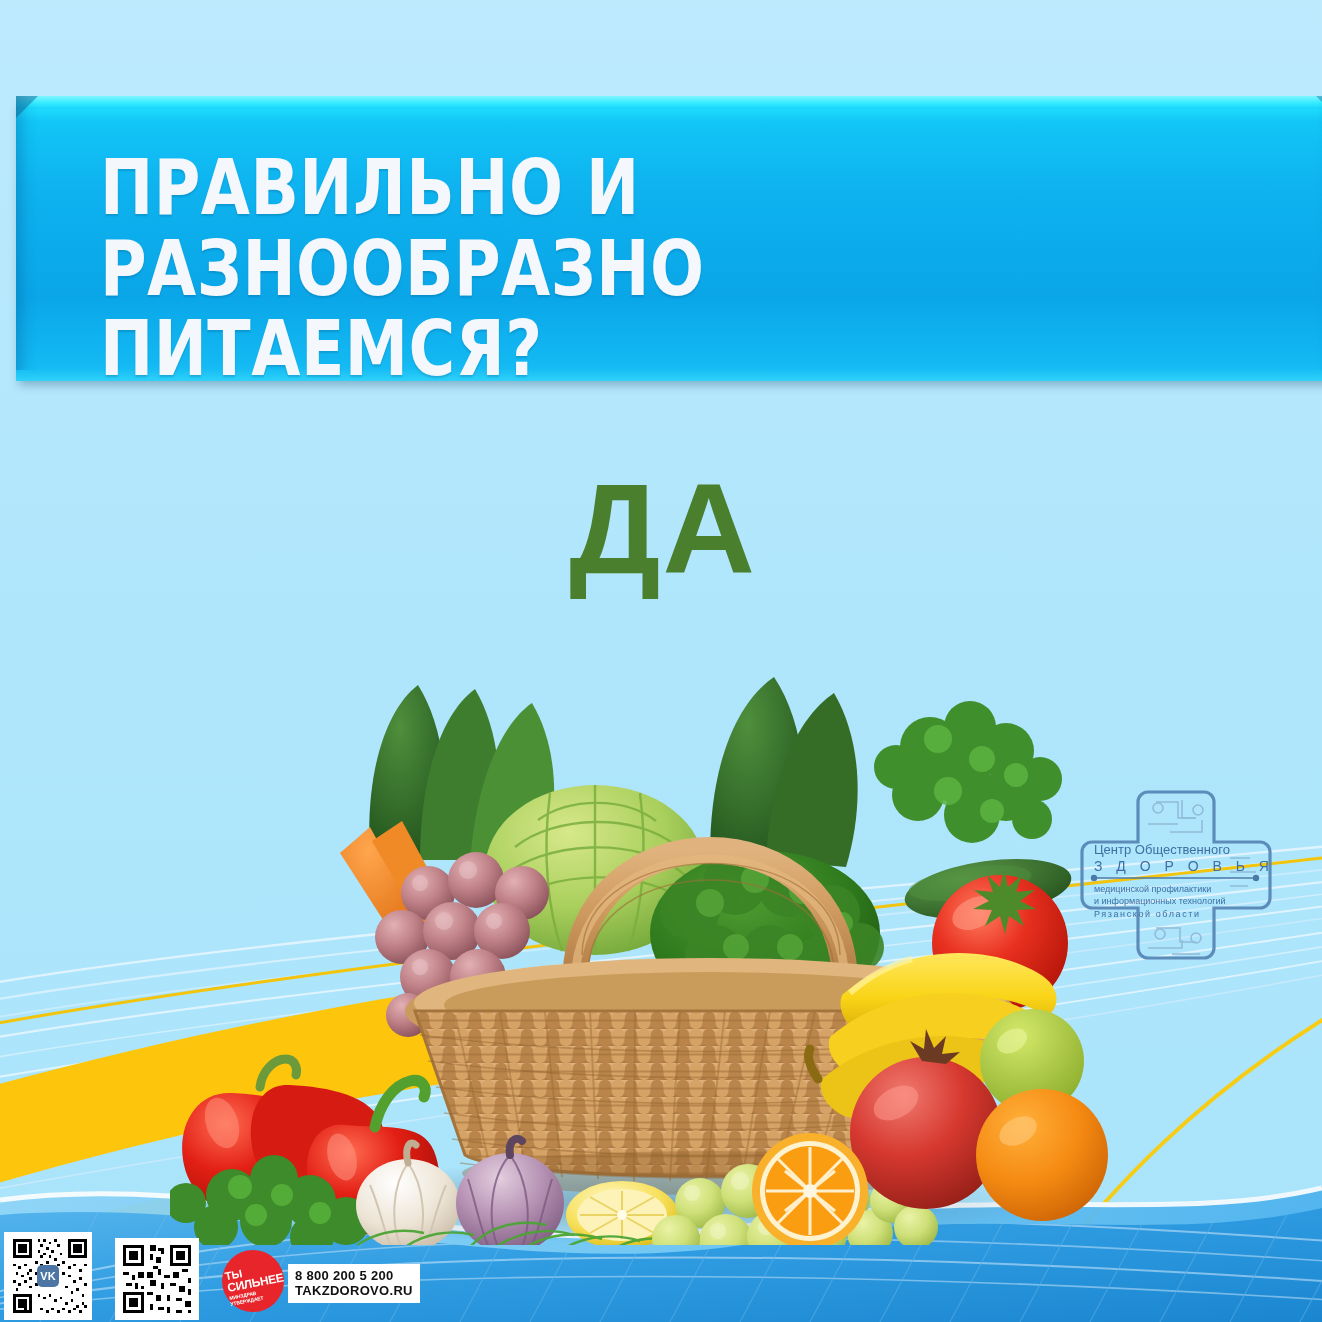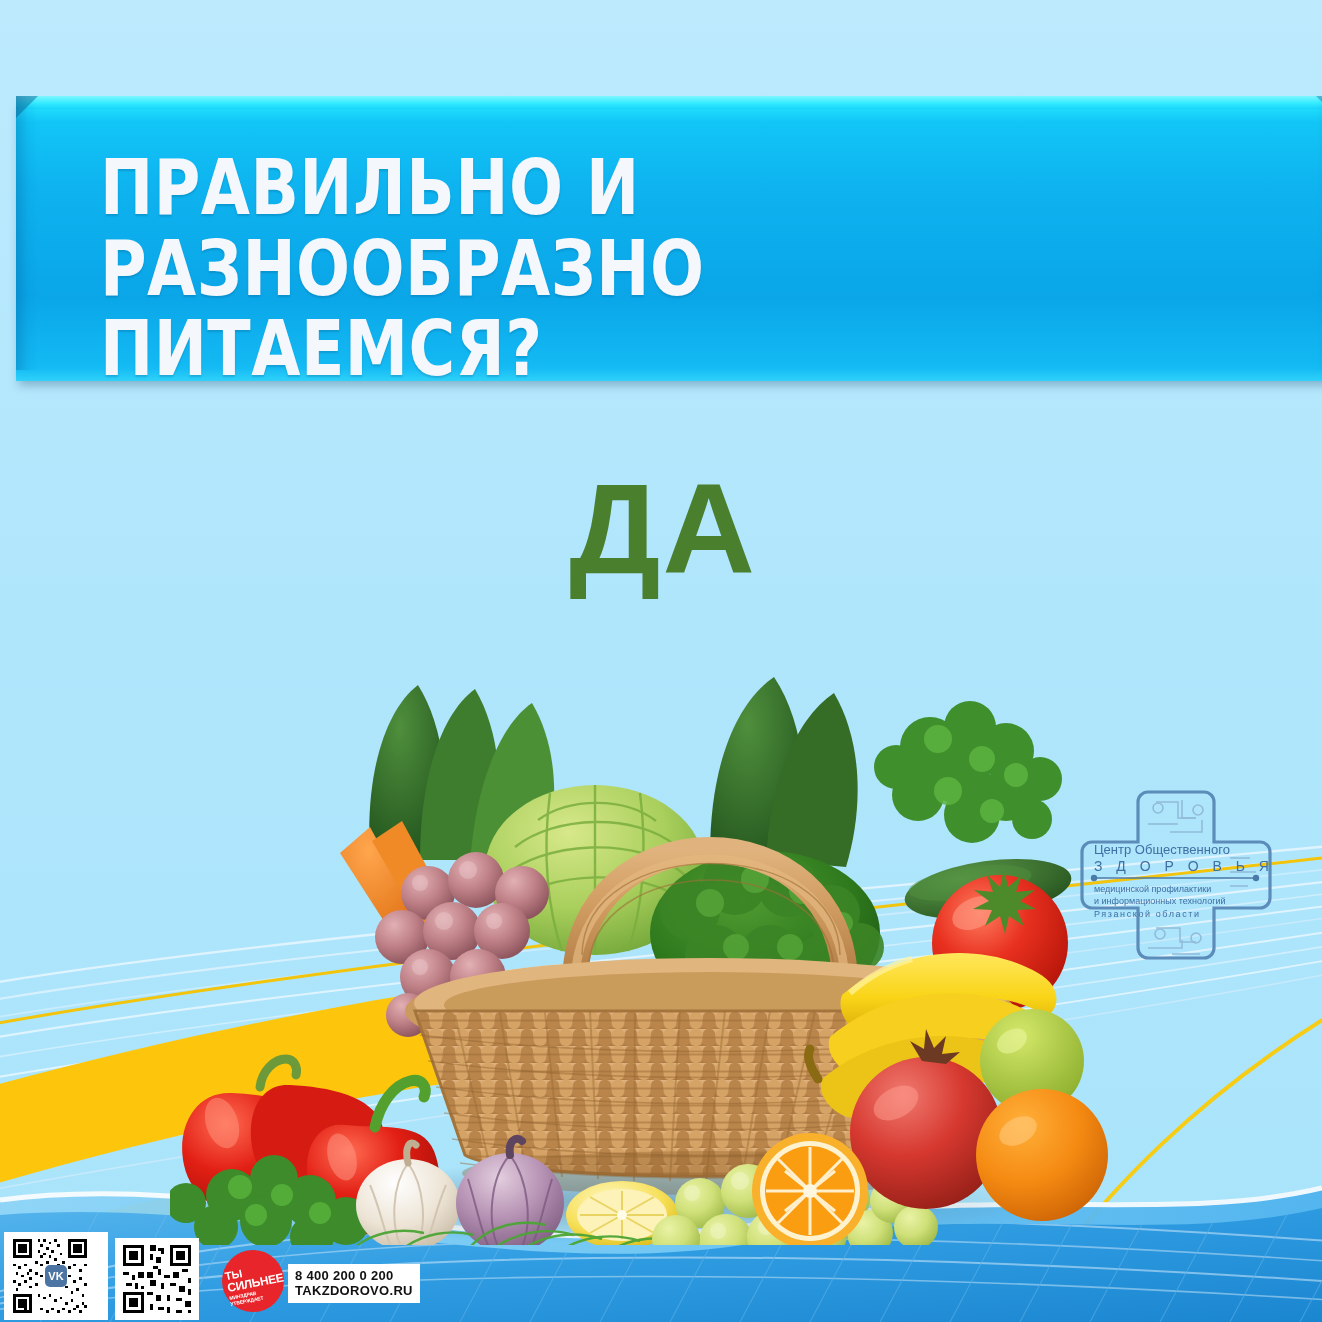--- a/index.html
+++ b/index.html
@@ -70,21 +70,21 @@
 
   
   #food{position:absolute;left:170px;top:655px;width:940px;height:590px;}
 
   
   #logo{position:absolute;left:1078px;top:788px;width:196px;height:176px;}
   .logo-line{font-family:"Liberation Sans",sans-serif;fill:#3f6fa3;}
 
   
   .qr{position:absolute;background:#fff;padding:4px;box-sizing:border-box;}
-  #qr1{left:4px;top:1232px;width:104px;height:88px;}
+  #qr1{left:4px;top:1232px;width:88px;height:88px;}
   #qr2{left:115px;top:1238px;width:84px;height:82px;}
   .vk-badge{
     position:absolute;left:50%;top:50%;transform:translate(-50%,-50%);
     width:22px;height:22px;background:#4c75a3;border-radius:5px;
     color:#fff;font-size:11px;font-weight:bold;line-height:22px;text-align:center;
     font-family:"Liberation Sans",sans-serif;
   }
   #takzdorovo{
     position:absolute;left:222px;top:1248px;width:175px;height:66px;
   }
@@ -756,17 +756,17 @@
 
   <div id="takzdorovo">
     <div id="tz-badge">
       <div class="tz-txt">
         <div class="tz-l1">ТЫ</div>
         <div class="tz-l2">СИЛЬНЕЕ</div>
         <div class="tz-l3">МИНЗДРАВ</div>
         <div class="tz-l4">УТВЕРЖДАЕТ</div>
       </div>
     </div>
-    <div id="tz-text">8 400 200 0 200
+    <div id="tz-text">8 800 200 5 200
 TAKZDOROVO.RU</div>
   </div>
 
 </div>
 
 </body></html>

